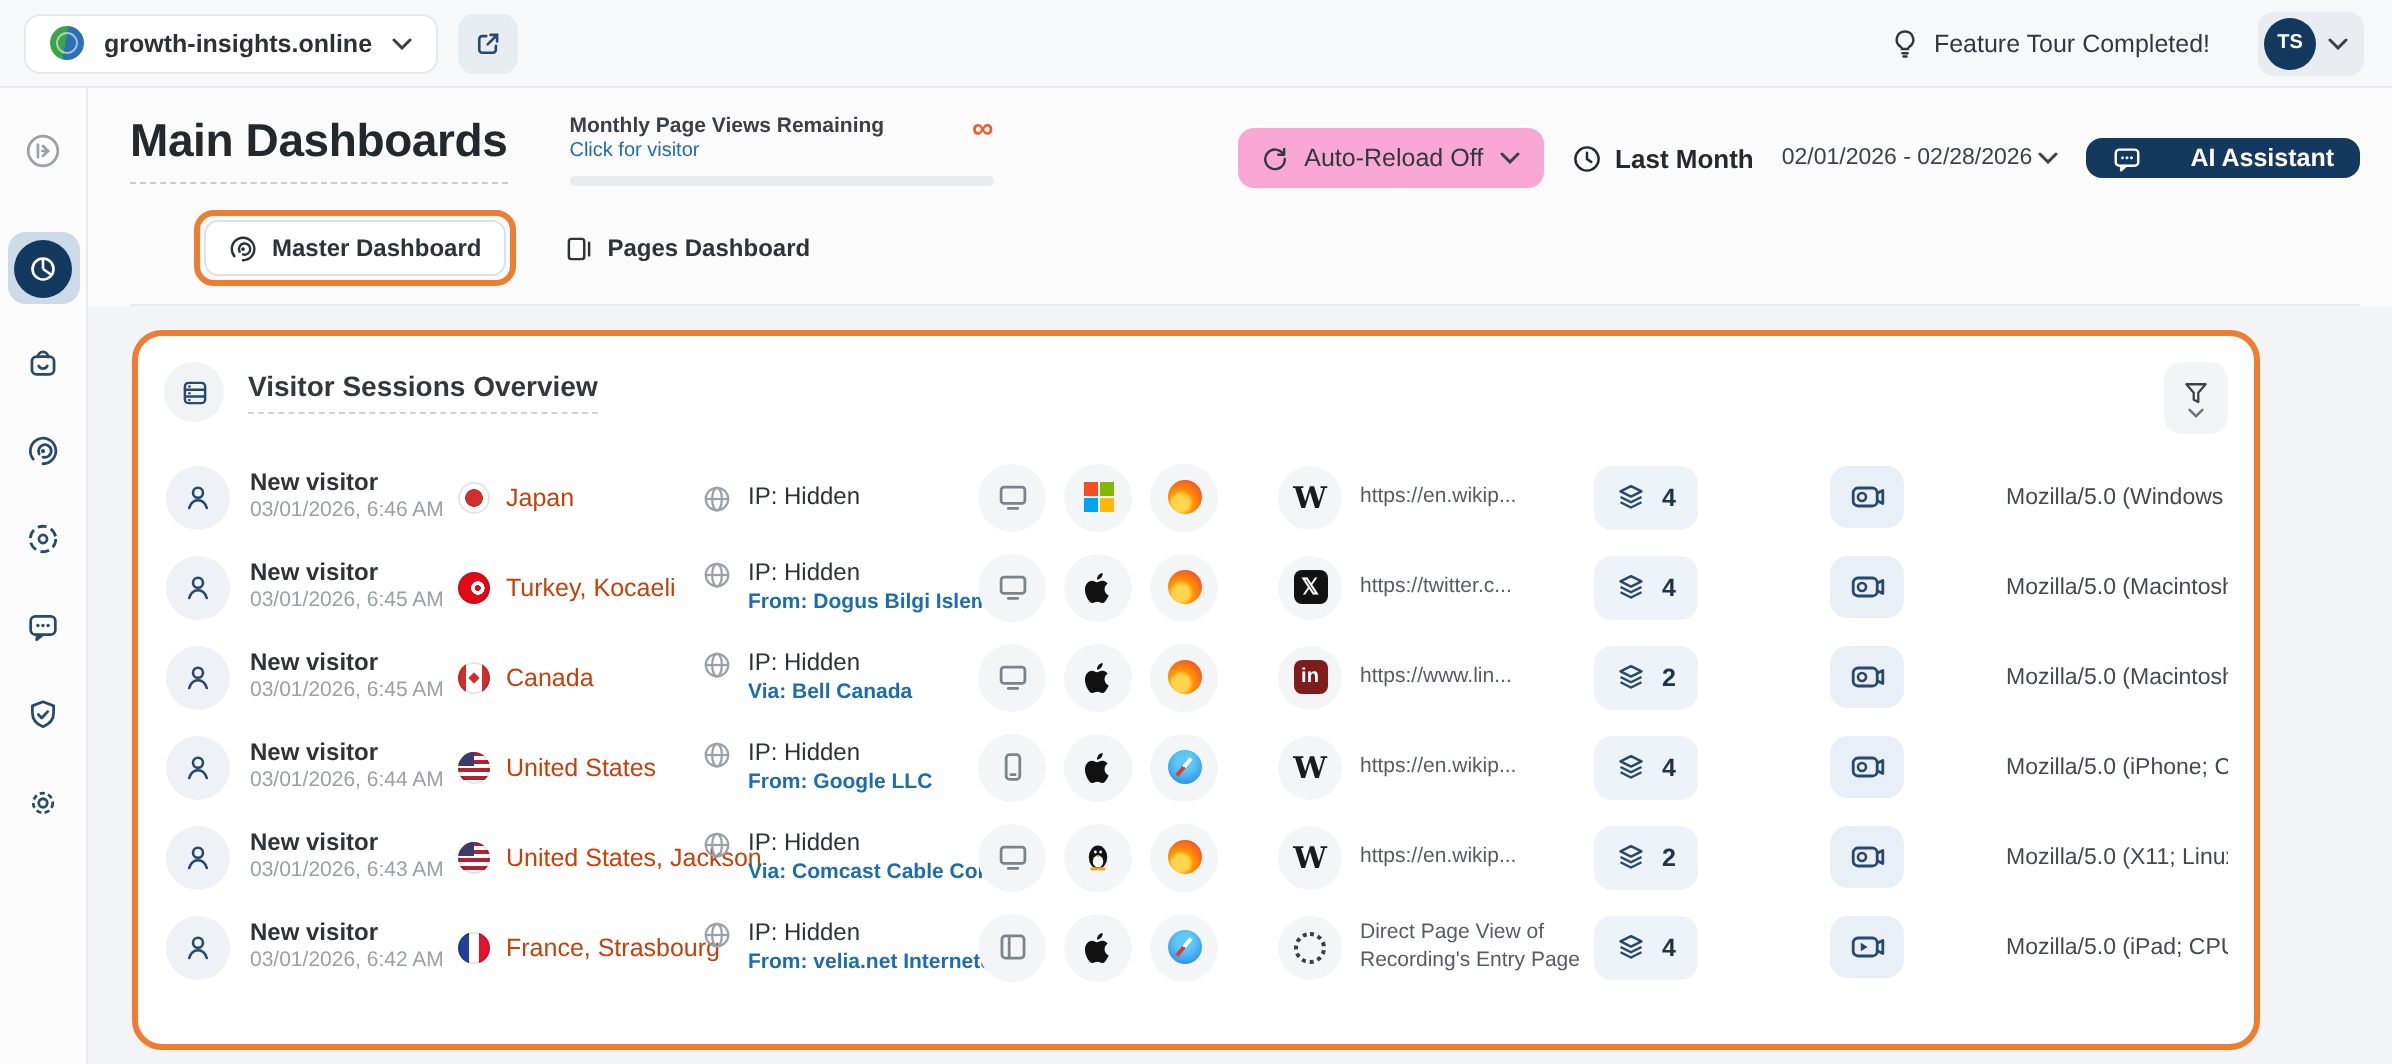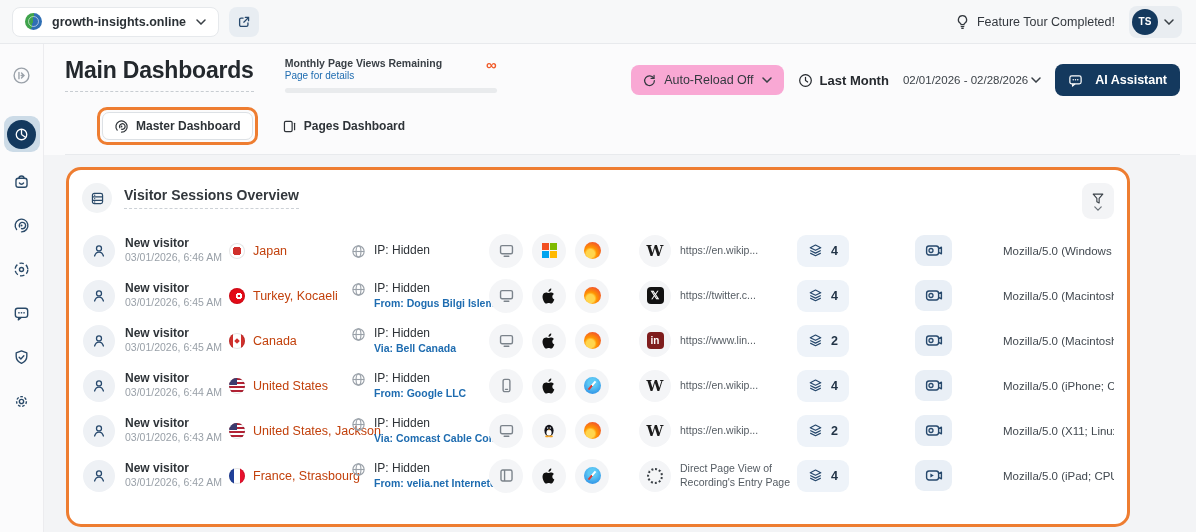--- a/index.html
+++ b/index.html
@@ -12,21 +12,21 @@
   .site-pill { display:flex; align-items:center; gap:10px; background:#fff;
     border:1px solid #e6e9ec; border-radius:8px; height:30px; padding:0 12px; cursor:pointer; }
   .site-logo { width:17px; height:17px; border-radius:50%;
     background:linear-gradient(100deg,#3fa34c 46%,#2f6fb4 46%); position:relative; }
   .site-logo::after{ content:""; position:absolute; inset:3px; border-radius:50%;
     border:1px solid rgba(255,255,255,.55); }
   .site-name { font-size:12.5px; font-weight:700; color:#2b3136; }
   .chev { width:10px; height:6px; }
   .ext-btn { width:30px; height:30px; margin-left:10px; background:#e8edf2; border-radius:8px;
     display:flex; align-items:center; justify-content:center; cursor:pointer; }
-  .topbar-right { margin-left:auto; display:flex; align-items:center; gap:14px; }
+  .topbar-right { margin-left:auto; display:flex; align-items:center; gap:24px; }
   .feature-tour { display:flex; align-items:center; gap:7px; font-size:12.5px; color:#33383e; }
   .avatar-pill { display:flex; align-items:center; gap:6px; background:#e9edf1;
     border-radius:8px; padding:3px 8px 3px 3px; cursor:pointer; }
   .avatar { width:26px; height:26px; border-radius:50%; background:#14395e; color:#fff;
     font-size:10px; font-weight:700; display:flex; align-items:center; justify-content:center; }
 
   
   .app { display:flex; height:488px; }
   .sidebar { width:44px; background:#fbfbfc; border-right:1px solid #ececef;
     display:flex; flex-direction:column; align-items:center; padding-top:16px; gap:14px; }
@@ -49,22 +49,22 @@
   .quota-top { display:flex; align-items:flex-start; }
   .quota-title { font-size:10.5px; font-weight:700; color:#3a4046; line-height:1.25; }
   .quota-link { font-size:10px; color:#1e6cb0; cursor:pointer; }
   .quota-inf { margin-left:auto; color:#f05a28; font-size:15px; font-weight:700; line-height:1; }
   .quota-bar { margin-top:7px; height:5px; background:#e9ebed; border-radius:3px; }
   .hdr-controls { margin-left:auto; display:flex; align-items:center; gap:14px; padding-top:7px; }
   .reload-pill { display:flex; align-items:center; gap:8px; background:#f9a8d4; border-radius:8px;
     height:30px; padding:0 12px; font-size:12.5px; color:#33383f; cursor:pointer; }
   .period { display:flex; align-items:center; gap:7px; font-size:13px; font-weight:700; color:#25292e; }
   .daterange { font-size:11.5px; color:#3c4248; display:flex; align-items:center; gap:3px; cursor:pointer; }
-  .ai-btn { display:flex; align-items:center; gap:12px; background:#14395e; color:#fff;
-    font-size:12.5px; font-weight:700; border-radius:8px; height:32px; padding:0 13px; cursor:pointer; }
+  .ai-btn { display:flex; align-items:center; gap:24px; background:#14395e; color:#fff;
+    font-size:12.5px; font-weight:700; border-radius:8px; height:20px; padding:0 13px; cursor:pointer; }
 
   
   .tabs { display:flex; align-items:center; margin-top:11px; padding-bottom:0; }
   .tab-hl { border:3px solid #ee7d31; border-radius:10px; padding:2px;margin-left:32px; }
   .tab { display:flex; align-items:center; gap:7px; font-size:12px; font-weight:700; color:#2e3338; cursor:pointer; }
   .tab.boxed { background:#fff; border:1px solid #dde1e5; border-radius:7px; height:28px; padding:0 11px; }
   .tab.plain { margin-left:16px; padding:0 8px; }
   .tabs-underline { height:1px; background:#e8eaed; margin-top:9px; }
 
   
@@ -230,21 +230,21 @@
   </div>
 
   <div class="main">
     <div class="main-header">
       <div class="header-row">
         <div class="page-title">Main Dashboards</div>
         <div class="quota">
           <div class="quota-top">
             <div>
               <div class="quota-title">Monthly Page Views Remaining</div>
-              <div class="quota-link">Page for details</div>
+              <div class="quota-link">Click for visitor</div>
             </div>
             <div class="quota-inf">∞</div>
           </div>
           <div class="quota-bar"></div>
         </div>
         <div class="hdr-controls">
           <div class="reload-pill">
             <svg width="13" height="13" viewBox="0 0 16 16">
               <path d="M13.2 5.2A6 6 0 1 0 14 8" fill="none" stroke="#33383f" stroke-width="1.5" stroke-linecap="round"></path>
               <path d="M13.6 1.8v3.6H10" fill="none" stroke="#33383f" stroke-width="1.5" stroke-linecap="round" stroke-linejoin="round"></path>

